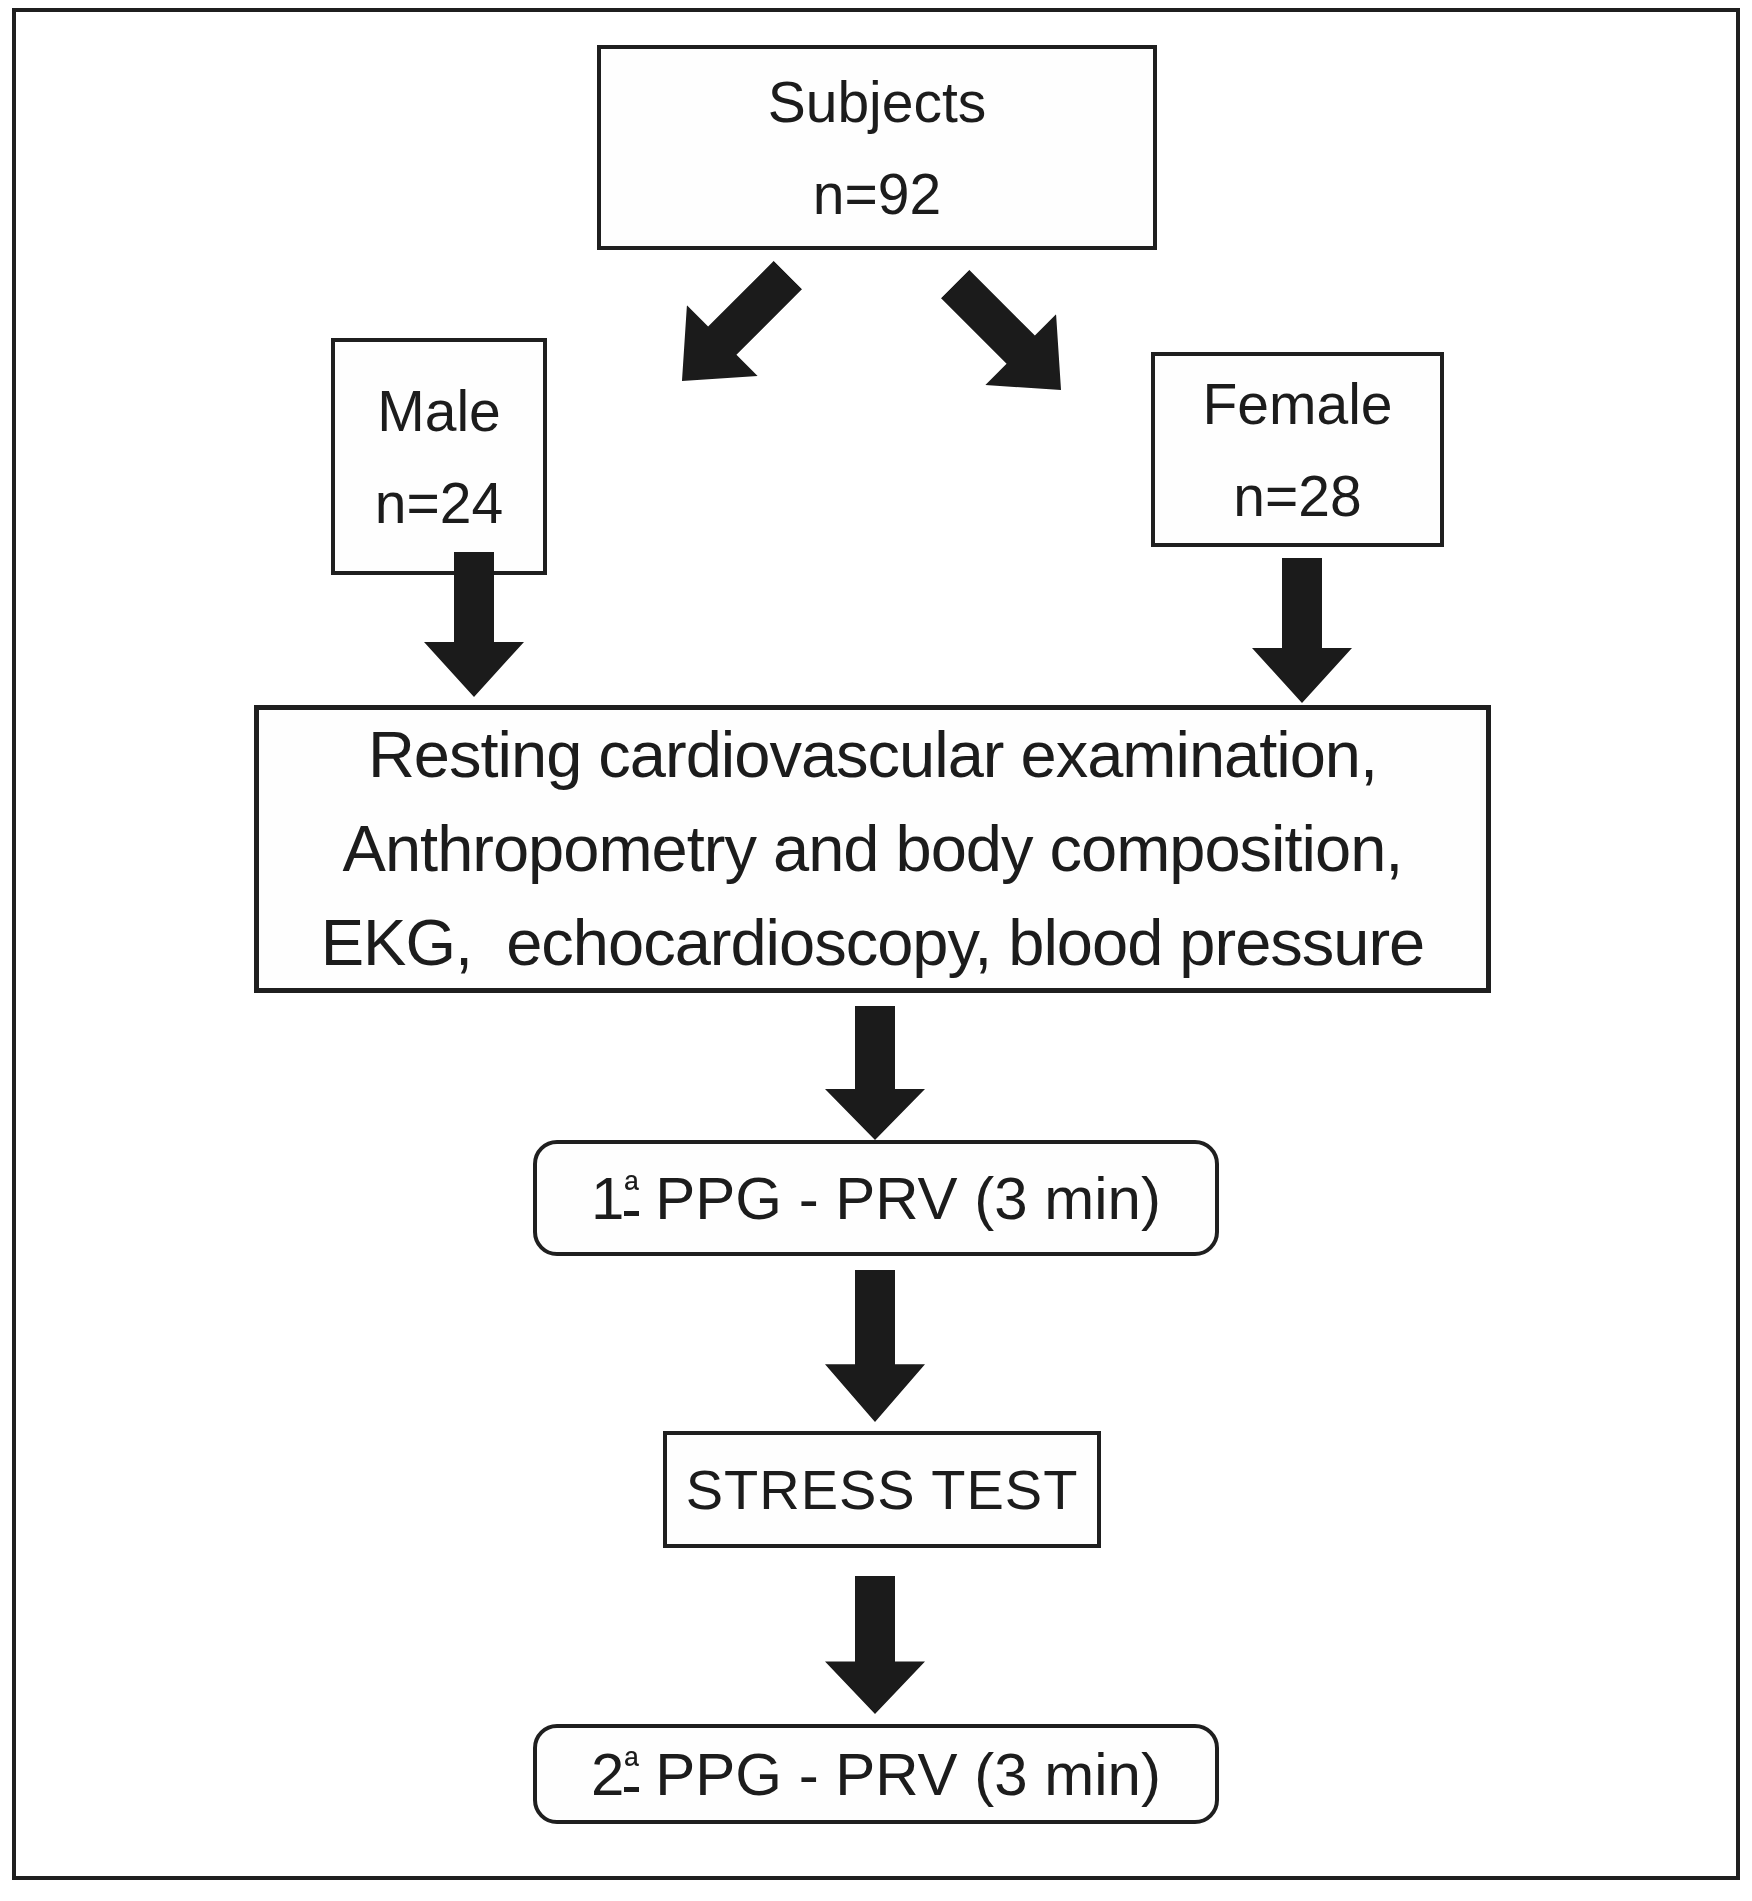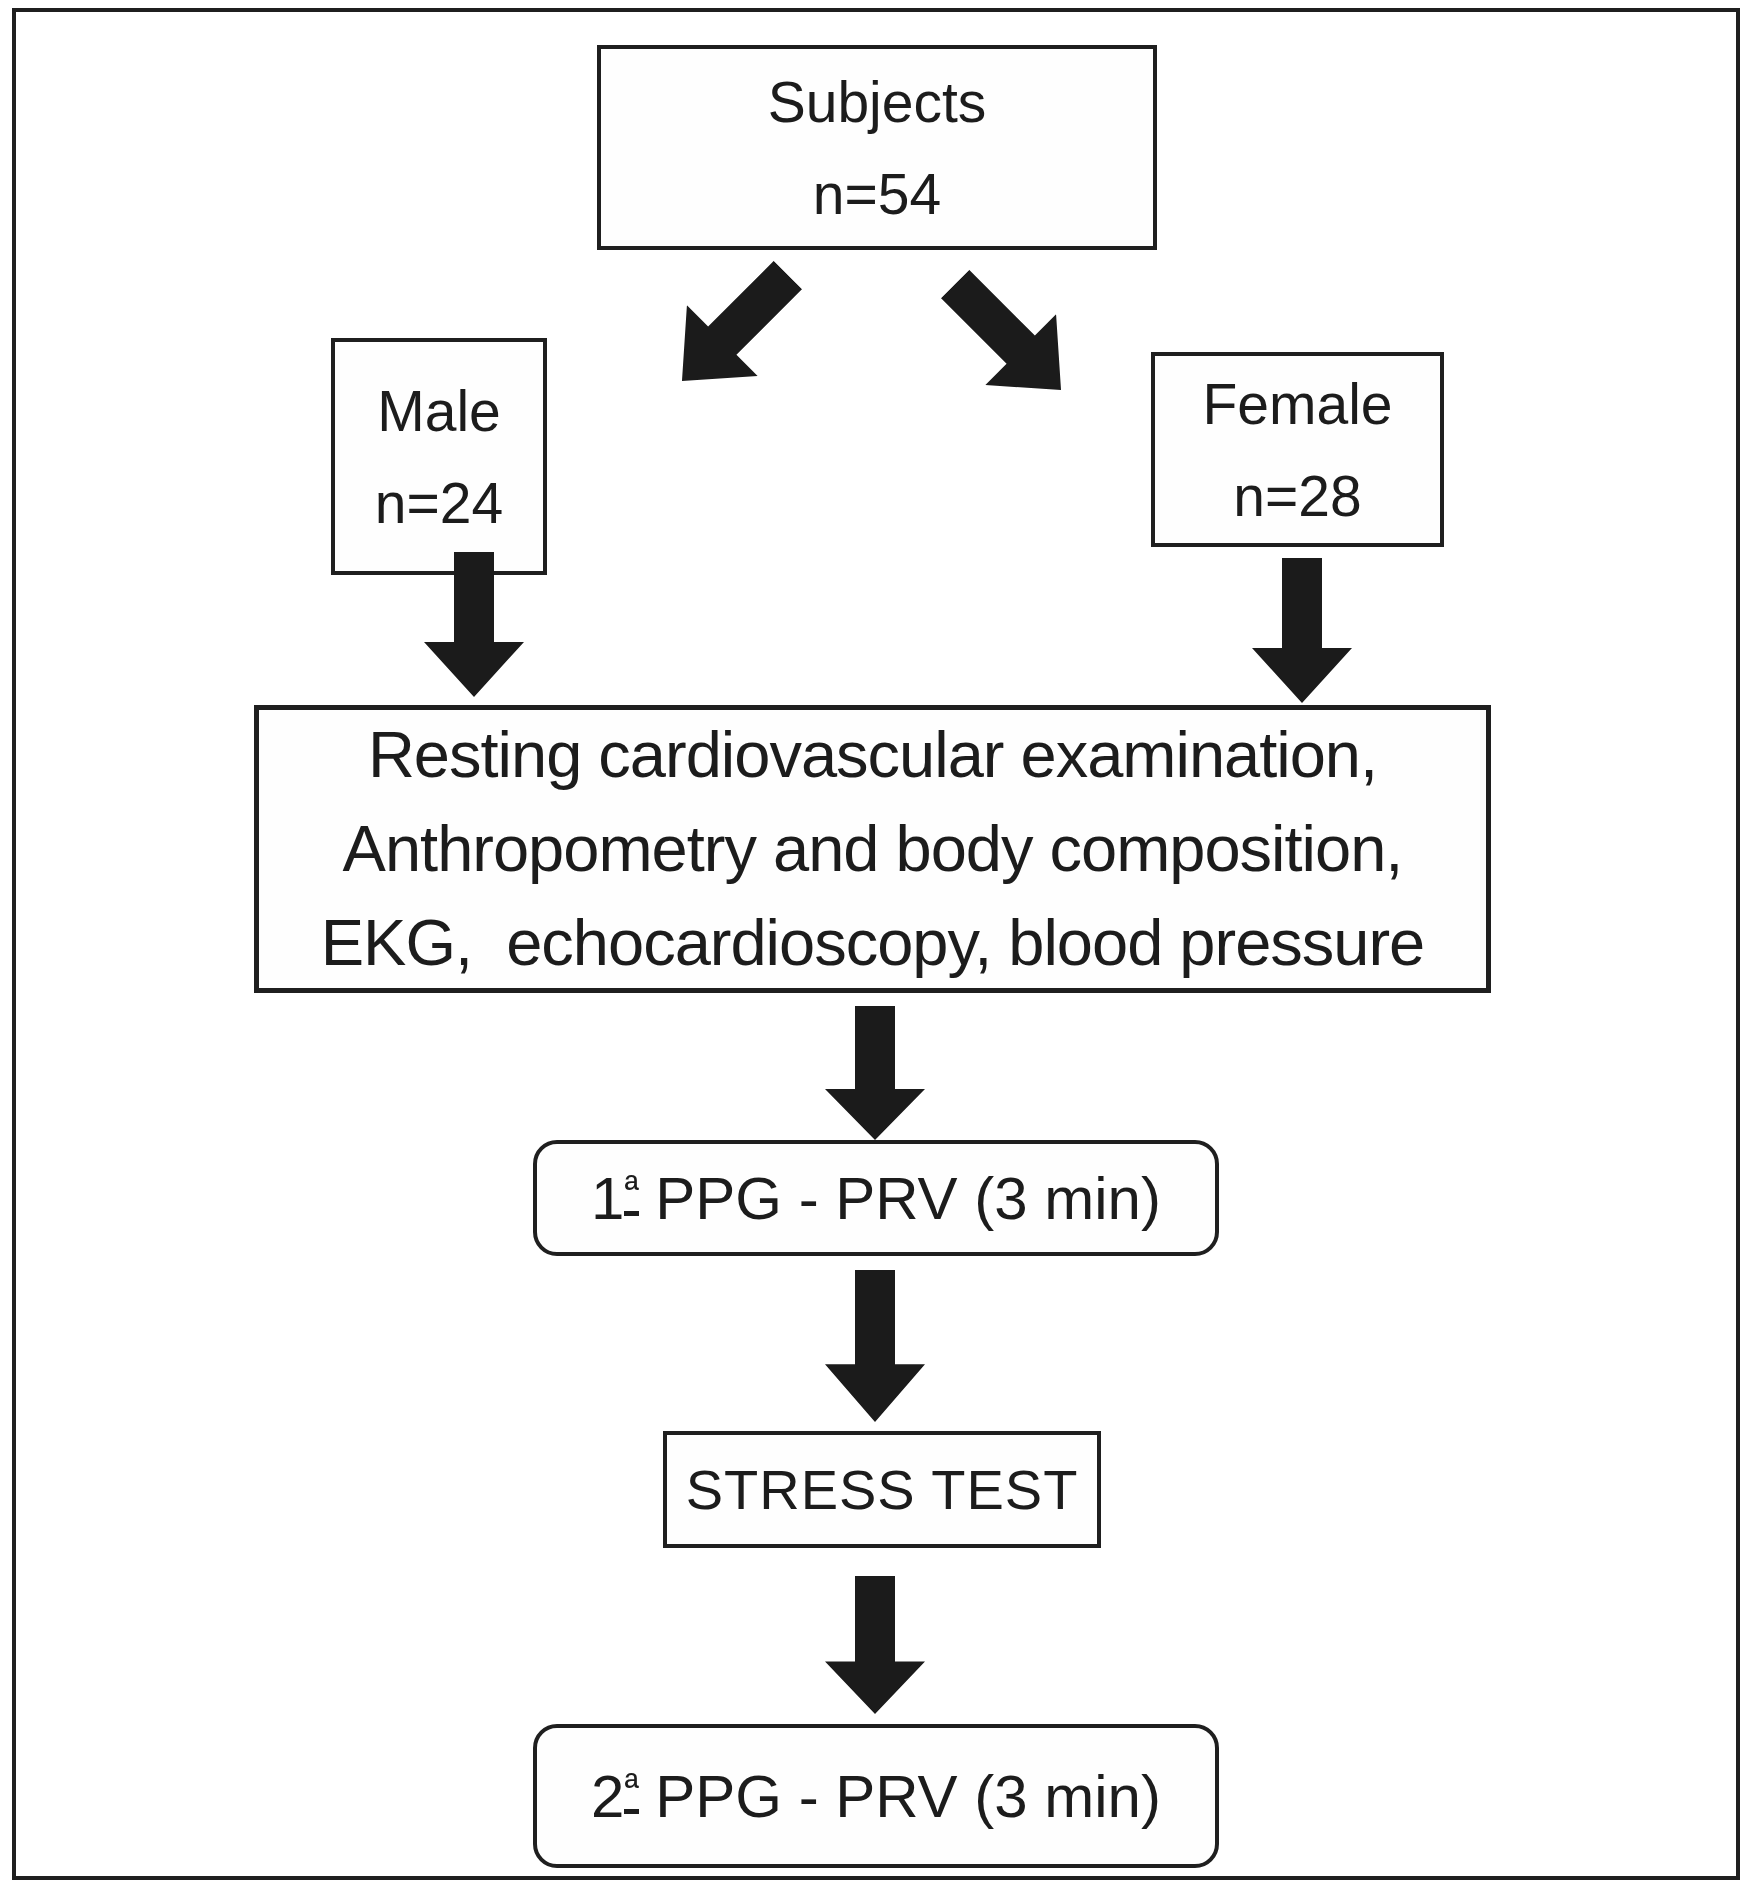--- a/index.html
+++ b/index.html
@@ -61,21 +61,21 @@
 </style>
 </head>
 <body>
 
 <div id="canvas">
 
   <div class="outer-frame"></div>
 
   <div class="node small" style="left:597px; top:45px; width:560px; height:205px;">
     <span class="nodeline">Subjects</span>
-    <span class="nodeline">n=54</span>
+    <span class="nodeline">n=92</span>
   </div>
 
   <div class="arrow" style="left:685px; top:253px; width:100px; height:150px; transform:rotate(45deg);"></div>
   <div class="arrow" style="left:958px; top:262px; width:100px; height:150px; transform:rotate(-45deg);"></div>
 
   <div class="node small" style="left:331px; top:338px; width:216px; height:237px;">
     <span class="nodeline">Male</span>
     <span class="nodeline">n=24</span>
   </div>
 
@@ -100,17 +100,17 @@
   </div>
 
   <div class="arrow" style="left:825px; top:1270px; width:100px; height:152px;"></div>
 
   <div class="node stress" style="left:663px; top:1431px; width:438px; height:117px;">
     <span class="nodeline">STRESS TEST</span>
   </div>
 
   <div class="arrow" style="left:825px; top:1576px; width:100px; height:138px;"></div>
 
-  <div class="node ppg" style="left:533px; top:1724px; width:686px; height:144px;">
+  <div class="node ppg" style="left:533px; top:1724px; width:686px; height:100px;">
     <span class="nodeline"><span>2</span><span class="ord">ª</span><span> PPG - PRV (3 min)</span></span>
   </div>
 
 </div>
 
 </body></html>

